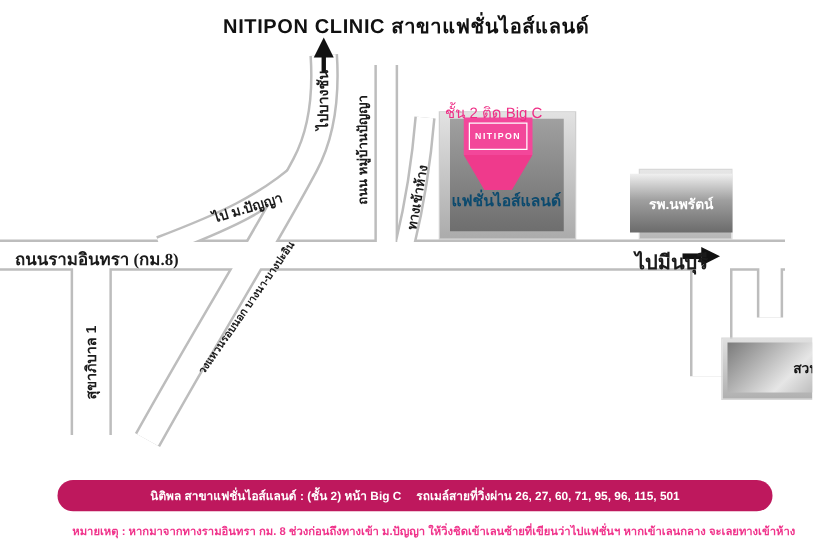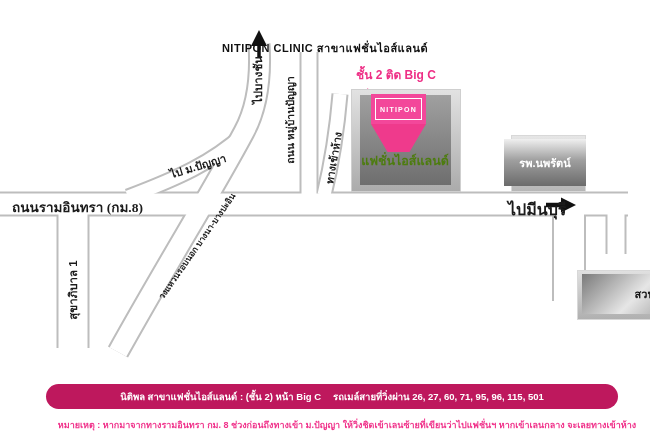--- a/index.html
+++ b/index.html
@@ -6,50 +6,50 @@
   .stage{
     position:relative;width:650px;height:439px;background:#fff;overflow:hidden;
     font-family:"Liberation Sans","DejaVu Sans",sans-serif;color:#1b1b1b;
   }
   .abs{position:absolute;}
   .lbl{position:absolute;white-space:nowrap;font-weight:bold;color:#1b1b1b;}
   .rot{transform-origin:center;}
   #map-svg{position:absolute;left:0;top:0;}
   .title{
     position:absolute;top:8px;left:0;width:100%;text-align:center;
-    font-size:11px;font-weight:bold;letter-spacing:.5px;color:#111;margin-top:31px;
+    font-size:16px;font-weight:bold;letter-spacing:.5px;color:#111;
   }
   
   .mall-frame{left:351px;top:89px;width:108px;height:101px;
     background:linear-gradient(180deg,#e2e2e2,#ababab);border:1px solid #cfcfcf;}
   .mall-body{left:360px;top:95px;width:91px;height:90px;
     background:linear-gradient(180deg,#a0a0a0,#6e6e6e);}
   .logo-box{left:371px;top:94px;width:55px;height:30px;background:#f3479a;}
   .logo-inner{position:absolute;left:4px;top:4px;right:4px;bottom:4px;
     border:1px solid #fff;display:flex;align-items:center;justify-content:center;}
   .logo-text{font-size:7px;font-weight:bold;color:#fff;letter-spacing:1.2px;}
   .trapezoid{left:371px;top:124px;width:55px;height:28px;background:#ef3a8c;
     clip-path:polygon(0 0,100% 0,70% 100%,30% 100%);}
   .mall-label{left:352px;top:151px;width:106px;text-align:center;
-    color:#4d7c0f;font-size:12.5px;font-weight:bold;}
+    color:#0c4a6e;font-size:12.5px;font-weight:bold;}
   
   .hosp-frame{left:511px;top:135px;width:73px;height:55px;
     background:linear-gradient(180deg,#e6e6e6,#b6b6b6);border:1px solid #d8d8d8;}
   .hosp-body{left:504px;top:139px;width:82px;height:47px;
     background:linear-gradient(180deg,#f0f0f0 0%,#9f9f9f 45%,#6b6b6b 100%);
     display:flex;align-items:center;justify-content:center;
     color:#fff;font-size:11px;font-weight:bold;}
   
   .siam-frame{left:577px;top:270px;width:72px;height:48px;
     background:linear-gradient(180deg,#e0e0e0,#b0b0b0);border:1px solid #d8d8d8;}
   .siam-body{left:582px;top:274px;width:62px;height:40px;
     background:linear-gradient(135deg,#7a7a7a 0%,#e6e6e6 52%,#8c8c8c 100%);
     display:flex;align-items:center;justify-content:center;
     color:#111;font-size:11px;font-weight:bold;padding-left:45px;}
-  .floor-note{left:356px;top:65px;font-size:12px;font-weight:bold;color:#ee2f86;}
+  .floor-note{left:356px;top:80px;font-size:12px;font-weight:normal;color:#ee2f86;}
   
   .banner{
     position:absolute;left:46px;top:384px;width:572px;height:25px;border-radius:13px;
     background:#be185d;display:flex;align-items:center;justify-content:center;gap:12px;
     color:#fff;font-size:9.5px;font-weight:bold;white-space:nowrap;overflow:hidden;padding:0 6px;
     box-sizing:border-box;
   }
   .note{
     position:absolute;left:0;top:418px;width:100%;text-align:center;
     color:#f0338b;font-size:9px;font-weight:bold;white-space:nowrap;margin-left:22px;

